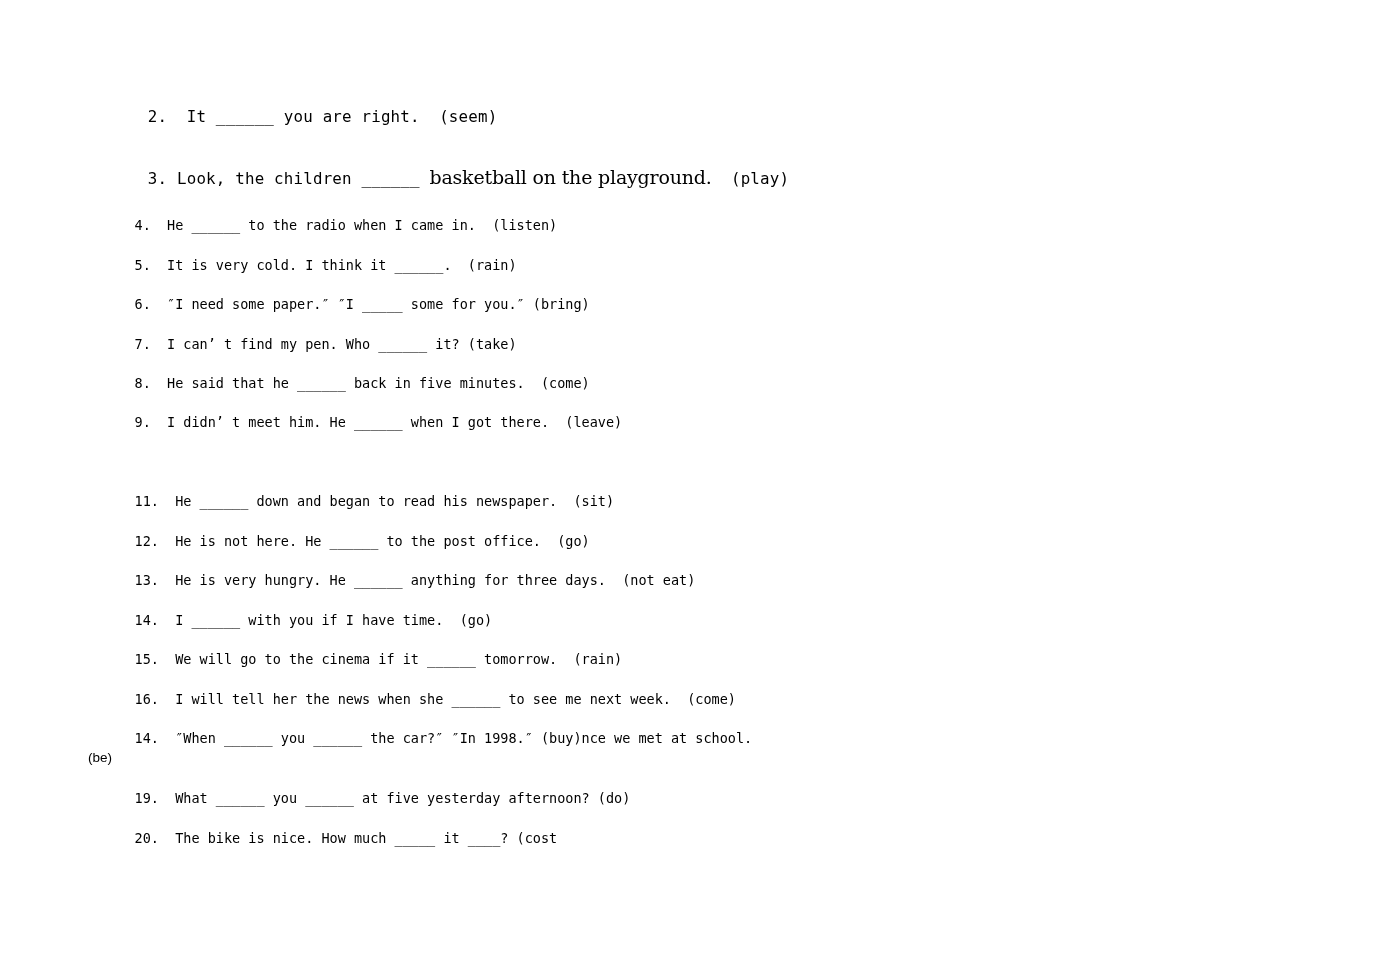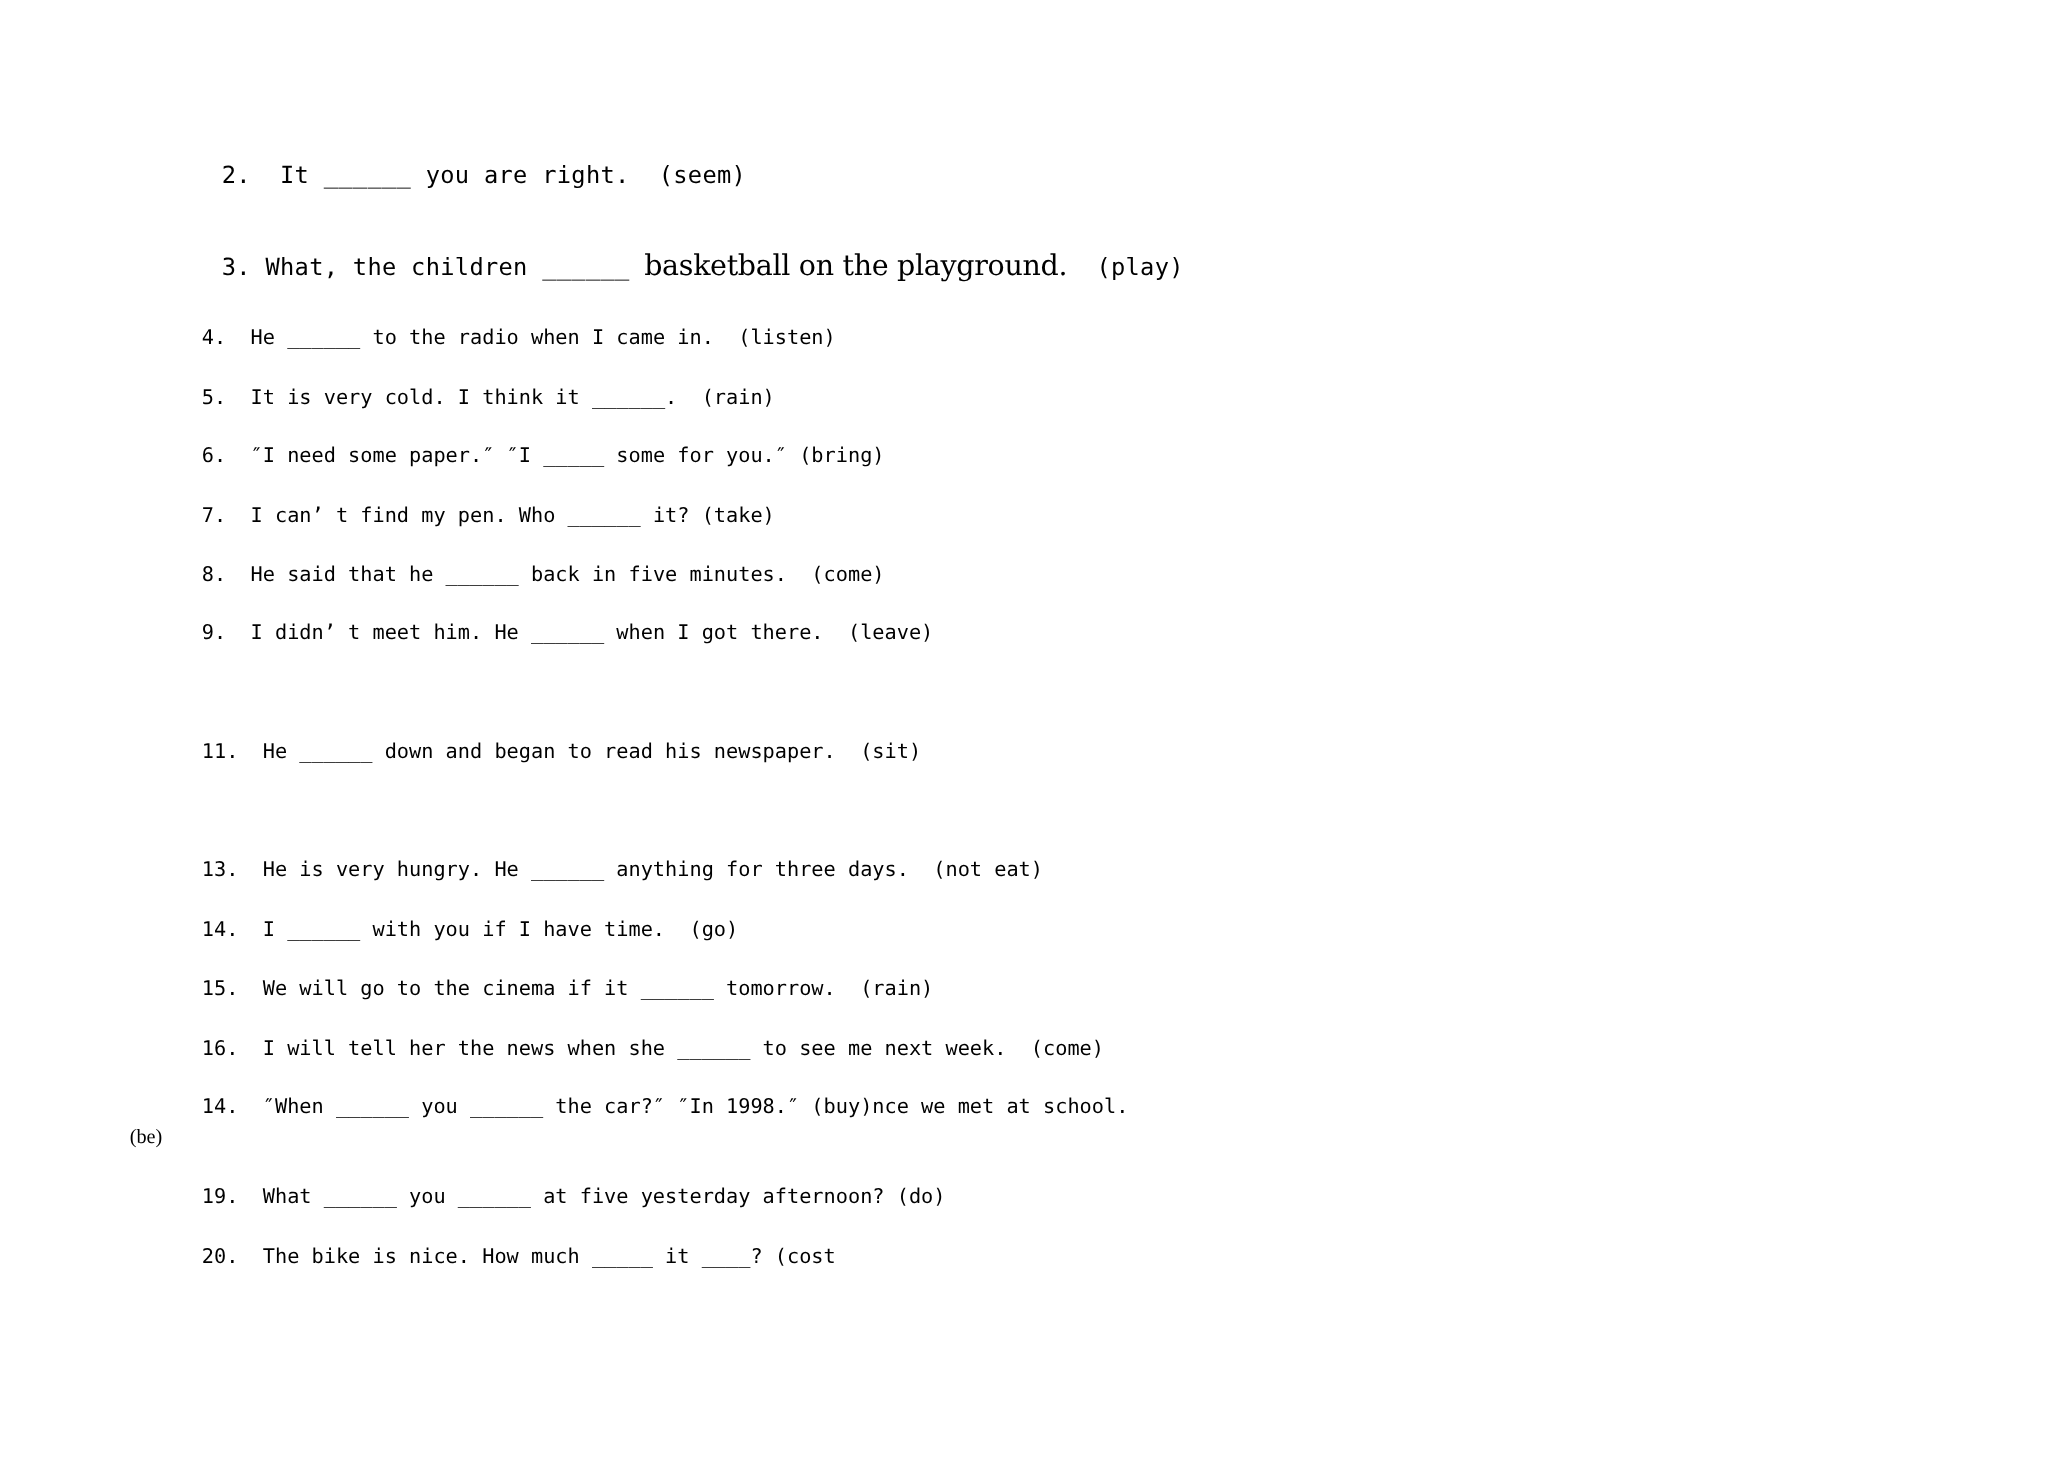--- a/index.html
+++ b/index.html
@@ -48,37 +48,37 @@
   
   .narrow {
     font-family: "DejaVu Serif", "Liberation Serif", serif;
     font-size: 19px;
     letter-spacing: -0.2px;
   }
 
   .wrapline {
     position: absolute;
     white-space: pre;
-    font-family: Liberation Serif, serif;
+    font-family: Liberation Sans, sans-serif;
     font-size: 13.5px;
     line-height: 18px;
     color: #000000;
   }
 </style>
 </head>
 <body>
 
 <div class="page">
 
   <div class="qline big" style="left:93px; top:87px;">
     <span>2.</span><span>  It ______ you are right.  (seem)</span>
   </div>
 
   <div class="qline big" style="left:93px; top:147px;">
-    <span>3.</span><span> What, the children ______ </span><span class="narrow">basketball on the playground.</span><span>  (play)</span>
+    <span>3.</span><span> Look, the children ______ </span><span class="narrow">basketball on the playground.</span><span>  (play)</span>
   </div>
 
   <div class="qline" style="left:86px; top:198px;">
     <span>4.</span><span>  He ______ to the radio when I came in.  (listen)</span>
   </div>
 
   <div class="qline" style="left:86px; top:238px;">
     <span>5.</span><span>  It is very cold. I think it ______.  (rain)</span>
   </div>
 
@@ -96,20 +96,23 @@
 
   <div class="qline" style="left:86px; top:395px;">
     <span>9.</span><span>  I didn’ t meet him. He ______ when I got there.  (leave)</span>
   </div>
 
 
   <div class="qline" style="left:86px; top:474px;">
     <span>11.</span><span>  He ______ down and began to read his newspaper.  (sit)</span>
   </div>
 
+  <div class="qline" style="left:86px; top:514px;">
+    <span>12.</span><span>  He is not here. He ______ to the post office.  (go)</span>
+  </div>
 
   <div class="qline" style="left:86px; top:553px;">
     <span>13.</span><span>  He is very hungry. He ______ anything for three days.  (not eat)</span>
   </div>
 
   <div class="qline" style="left:86px; top:593px;">
     <span>14.</span><span>  I ______ with you if I have time.  (go)</span>
   </div>
 
   <div class="qline" style="left:86px; top:632px;">

